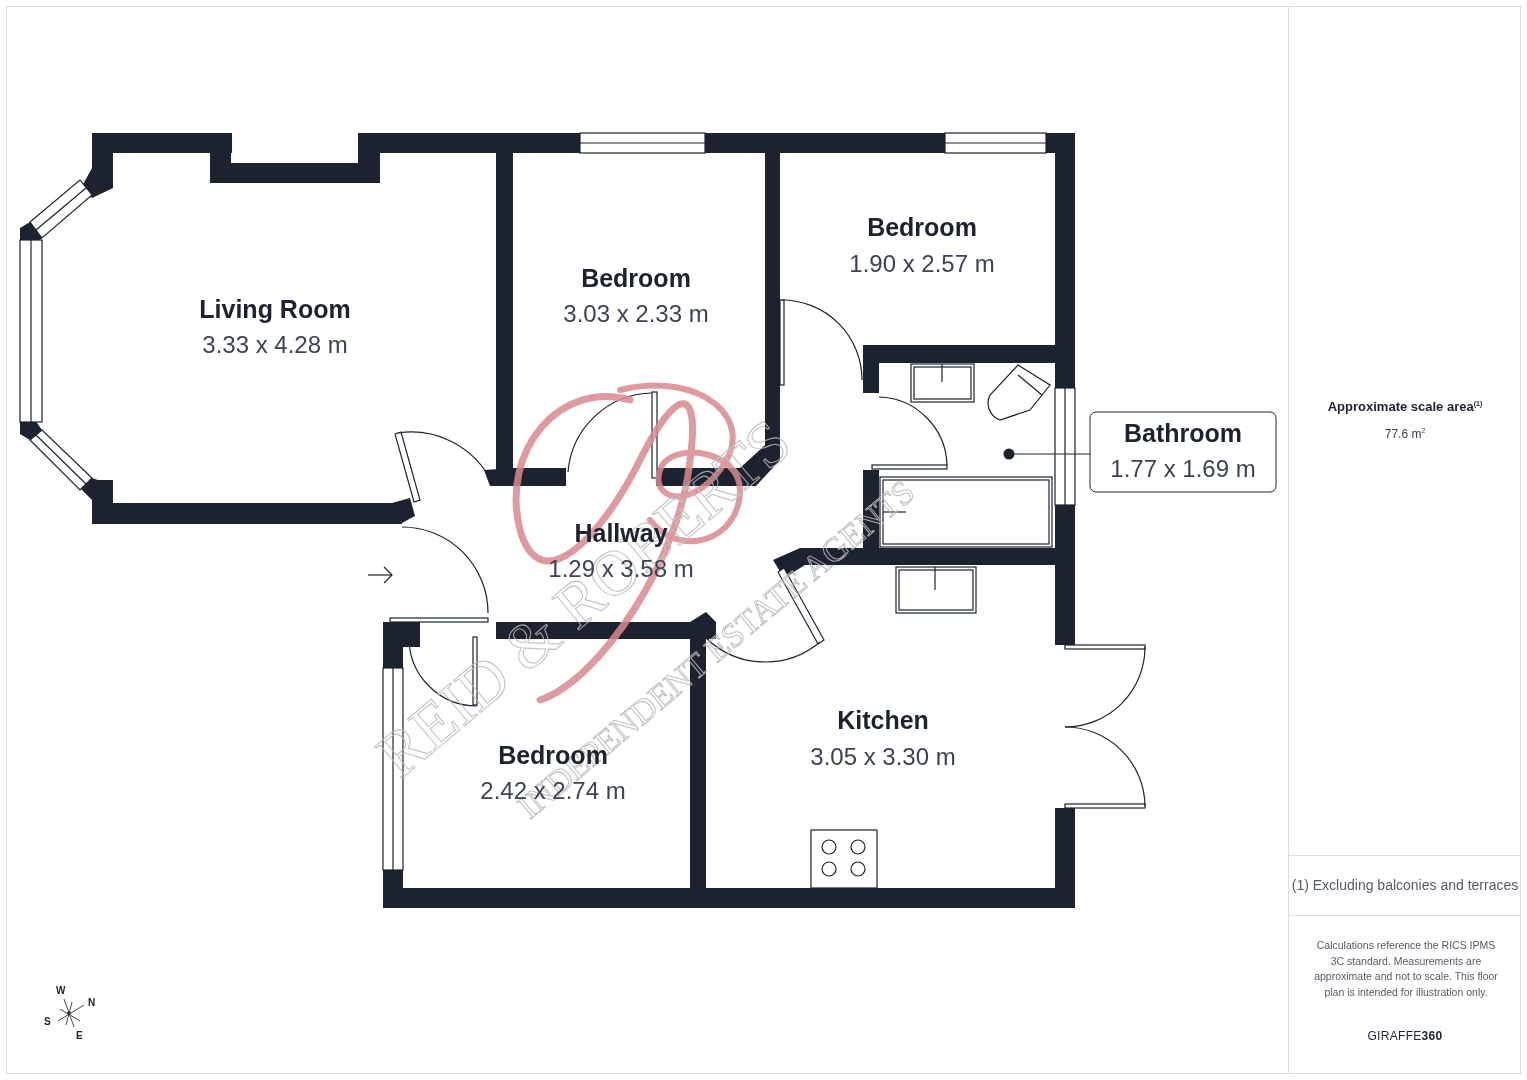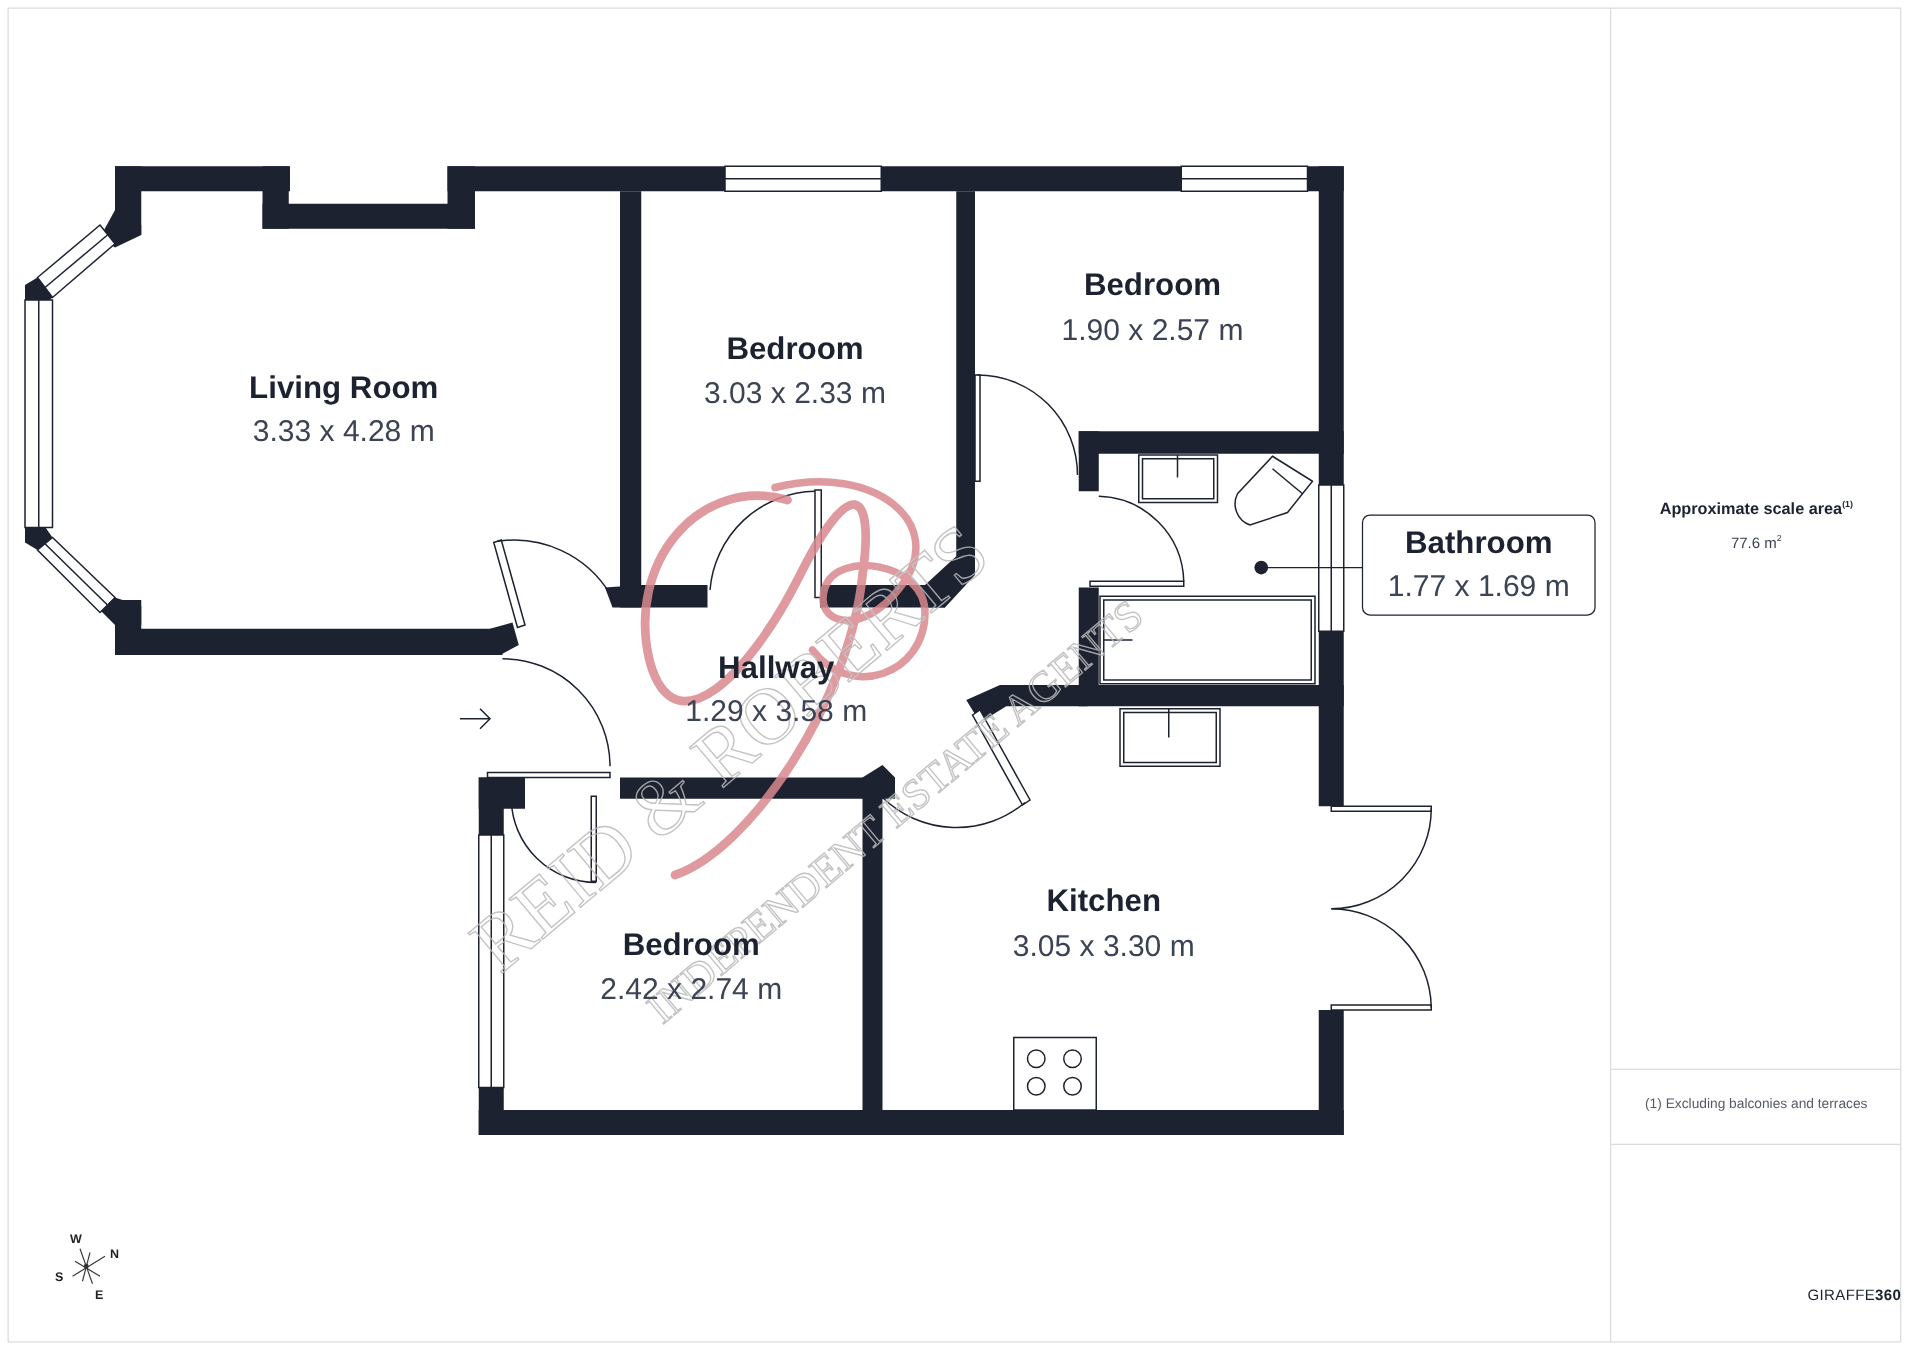--- a/index.html
+++ b/index.html
@@ -4,23 +4,23 @@
   <style>
     html, body { margin: 0; padding: 0; background: #ffffff; }
     body { width: 1527px; height: 1080px; position: relative; overflow: hidden; font-family: "Liberation Sans", sans-serif; }
     .frame { position: absolute; left: 6px; top: 6px; width: 1515px; height: 1068px; border: 1px solid #dcdcdc; box-sizing: border-box; }
     .side-panel { position: absolute; left: 1288px; top: 6px; width: 233px; height: 1068px; border-left: 1px solid #dcdcdc; box-sizing: border-box; }
     .side-divider { position: absolute; left: 0; width: 100%; height: 1px; background: #dcdcdc; }
     .area-title { position: absolute; left: 0; width: 100%; top: 393px; text-align: center; font-weight: bold; font-size: 13px; color: #1c2230; }
     .area-title sup { font-size: 7px; }
     .area-value { position: absolute; left: 0; width: 100%; top: 421px; text-align: center; font-size: 12px; color: #3a4252; }
     .area-value sup { font-size: 7px; }
-    .footnote { position: absolute; left: 0; width: 100%; top: 871px; text-align: center; font-size: 11px; color: #555b66; }
+    .footnote { position: absolute; left: 0; width: 100%; top: 871px; text-align: center; font-size: 14px; color: #555b66; }
     .disclaimer { position: absolute; left: 22px; width: 190px; top: 932px; text-align: center; font-size: 10.5px; line-height: 15.5px; color: #555b66; }
-    .brand { position: absolute; left: 0; width: 100%; top: 1023px; text-align: right; font-size: 12px; color: #1c2230; letter-spacing: 0.3px; }
+    .brand { position: absolute; left: 0; width: 100%; top: 1023px; text-align: center; font-size: 12px; color: #1c2230; letter-spacing: 0.3px; }
     .brand b { font-weight: bold; }
     svg.plan { position: absolute; left: 0; top: 0; }
     .room-name { font-family: "Liberation Sans", sans-serif; font-weight: bold; font-size: 25px; fill: #1c2230; }
     .room-dim { font-family: "Liberation Sans", sans-serif; font-size: 24px; fill: #3b4354; }
     .compass-lbl { font-family: "Liberation Sans", sans-serif; font-size: 10px; font-weight: bold; fill: #222; }
     .wm-text { font-family: "Liberation Serif", serif; fill: none; stroke: #b9b9b9; stroke-width: 1.1; }
   </style>
 </head>
 <body>
 
@@ -216,16 +216,17 @@
 <div class="side-panel">
   <div class="area-title">
     <span>Approximate scale area</span><sup>(1)</sup>
   </div>
   <div class="area-value">
     <span>77.6 m</span><sup>2</sup>
   </div>
   <div class="side-divider" style="top:849px;"></div>
   <div class="footnote">(1) Excluding balconies and terraces</div>
   <div class="side-divider" style="top:909px;"></div>
+  <div class="disclaimer">Calculations reference the RICS IPMS 3C standard. Measurements are approximate and not to scale. This floor plan is intended for illustration only.</div>
   <div class="brand">
     <span>GIRAFFE</span><b>360</b>
   </div>
 </div>
 
 </body></html>

